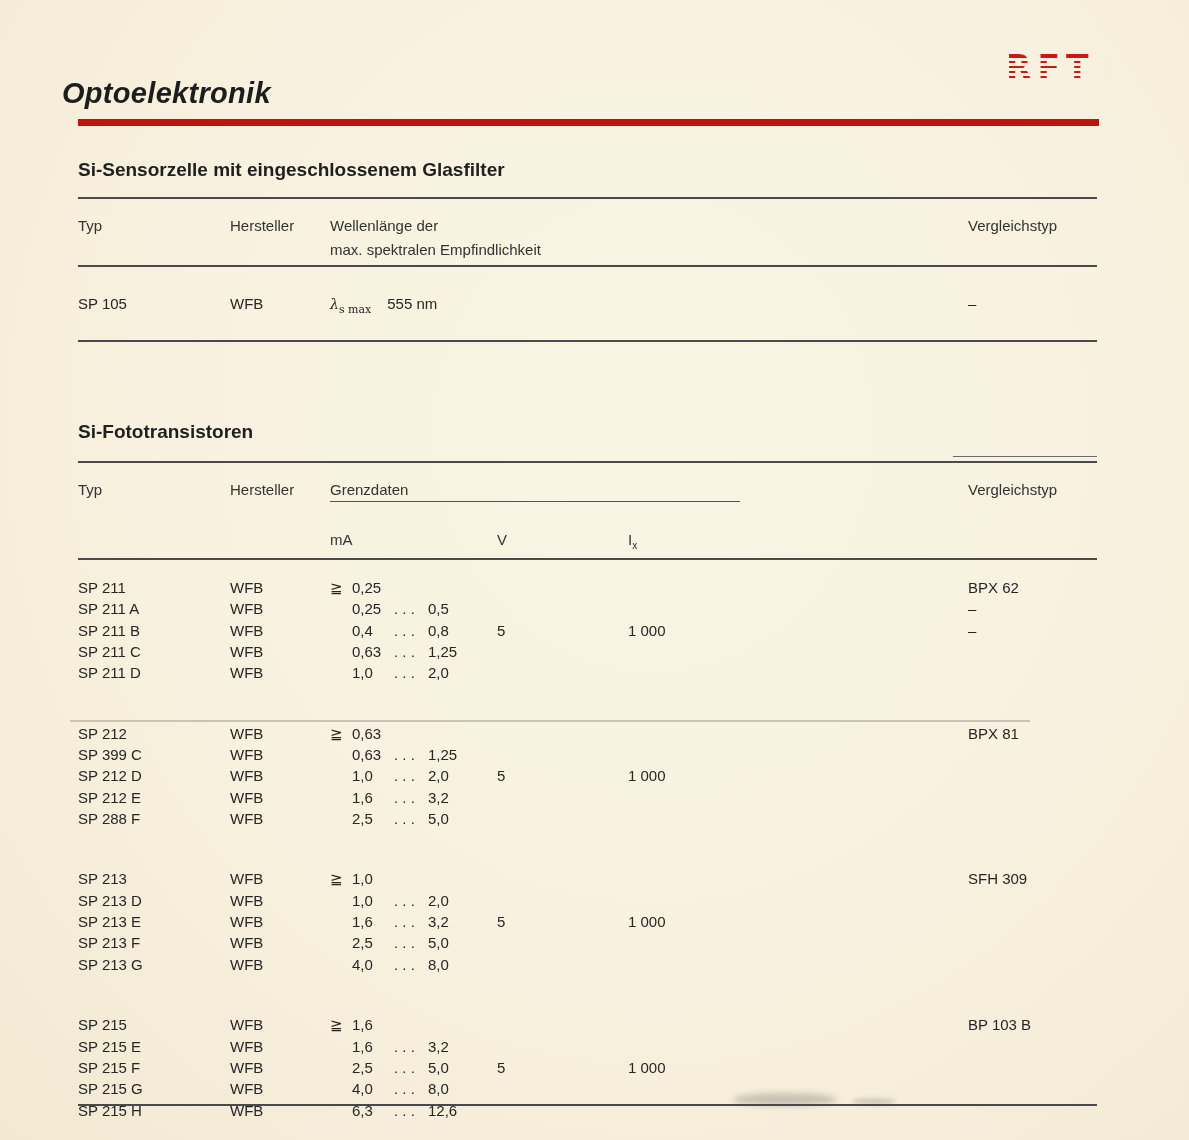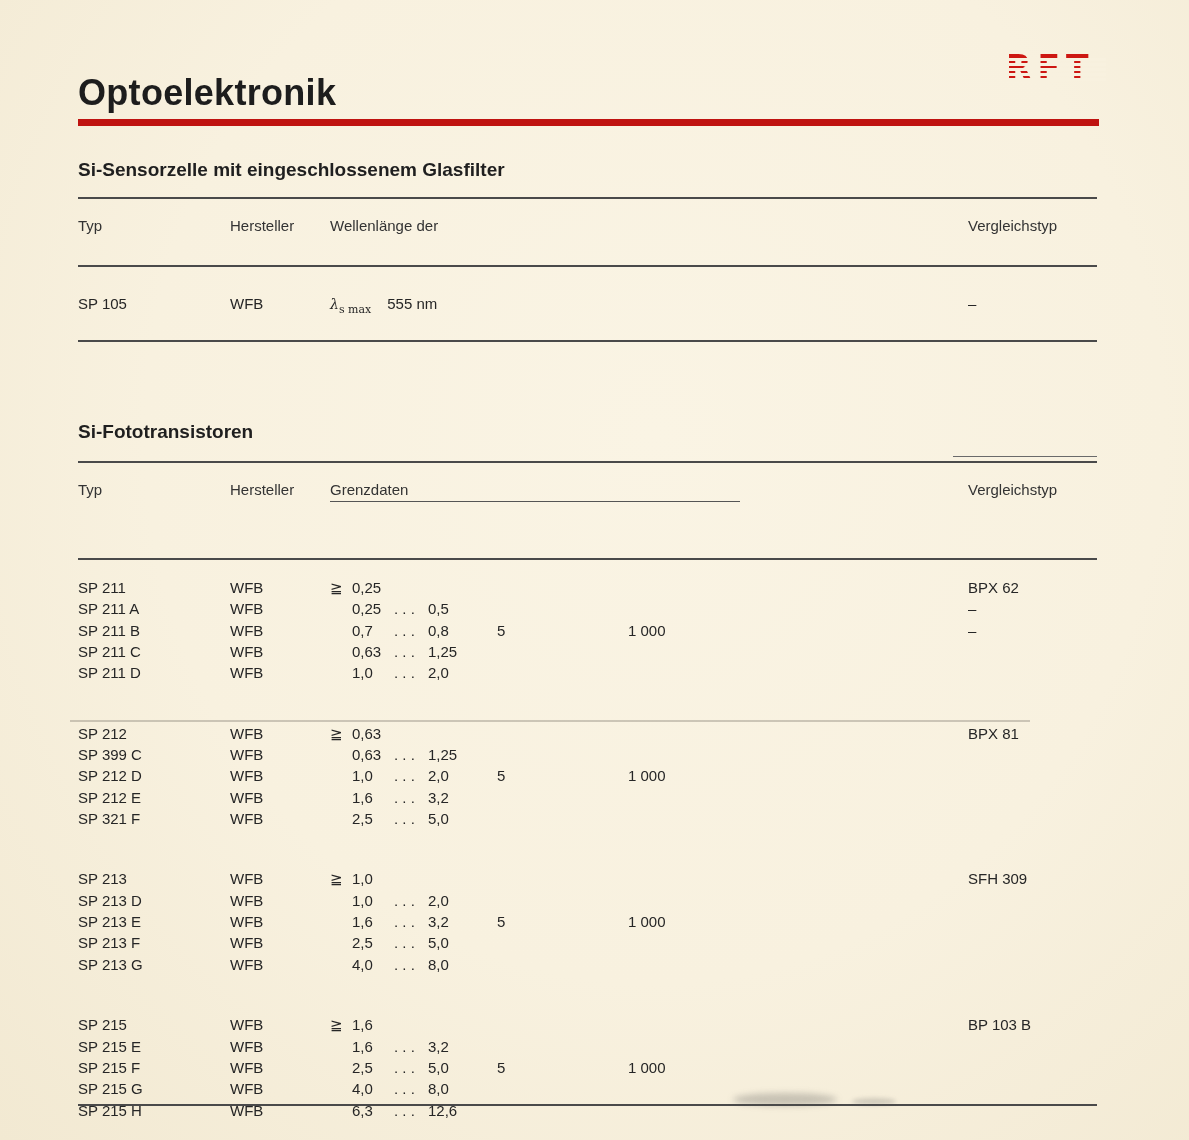--- a/index.html
+++ b/index.html
@@ -1,21 +1,21 @@
 <!DOCTYPE html>
 <html><head>
 <meta charset="utf-8">
 <style>
   *{box-sizing:border-box;margin:0;padding:0}
   html,body{width:1189px;height:1140px}
   body{font-family:"Liberation Sans",sans-serif;color:#2e2e2e;}
   .page{position:relative;width:1189px;height:1140px;overflow:hidden;
         background:radial-gradient(ellipse at 55% 38%,#faf4e4 0%,#f8f1df 55%,#f2e9d2 100%);}
   
-  .title{position:absolute;left:78px;top:76px;font-size:36px;font-weight:bold;line-height:34px;letter-spacing:.3px;color:#1d1d1d;}
+  .title{position:absolute;left:62px;top:76px;font-size:29px;font-weight:bold;line-height:34px;letter-spacing:.3px;color:#1d1d1d;font-style:italic;}
   .redbar{position:absolute;left:78px;top:119px;width:1021px;height:7px;background:#bf1310;}
   
   .logo{position:absolute;left:1006px;top:50px;width:97px;height:36px;}
   .logo-text{font-family:"DejaVu Sans",sans-serif;font-weight:bold;font-size:33px;line-height:36px;color:#cd1712;letter-spacing:6px;}
   .stripe{position:absolute;left:-3px;right:-3px;height:2.5px;background:#f8f1df;}
   
   .h2{position:absolute;left:78px;font-size:19px;font-weight:bold;line-height:24px;color:#1f1f1f;}
   
   .hline{position:absolute;left:78px;width:1019px;height:1.6px;background:#4a4a4a;}
   .hline.short{left:953px;width:144px;height:1.3px;background:#6a6a6a;}
@@ -65,20 +65,21 @@
   </div>
 
   <div class="h2" style="top:158px">Si-Sensorzelle mit eingeschlossenem Glasfilter</div>
   <div class="hline" style="top:197px"></div>
 
   <div class="t1-head">
     <span class="c-typ">Typ</span>
     <span class="c-her">Hersteller</span>
     <span class="c-wel">
       <span>Wellenlänge der</span>
+      <span>max. spektralen Empfindlichkeit</span>
     </span>
     <span class="c-vgl">Vergleichstyp</span>
   </div>
 
   <div class="hline" style="top:265px"></div>
 
   <div class="t1-row">
     <span class="c-typ">SP 105</span>
     <span class="c-her">WFB</span>
     <span class="c-wel" style="flex-direction:row">
@@ -98,20 +99,28 @@
     <span class="chh">Hersteller</span>
     <span class="ci">Grenzdaten</span>
     <span class="cu"></span>
     <span class="cee"></span>
     <span class="cvv">Vergleichstyp</span>
   </div>
 
   <div class="grenz-underline"></div>
 
 
+  <div class="t2h" style="top:528px">
+    <span class="ct"></span>
+    <span class="chh"></span>
+    <span class="ci">mA</span>
+    <span class="cu">V</span>
+    <span class="cee"><span>I</span><sub>x</sub></span>
+    <span class="cvv"></span>
+  </div>
 
   <div class="hline" style="top:558px"></div>
 
   <div class="rows">
 
     <div class="trow">
         <span class="ct">SP 211</span>
         <span class="chh">WFB</span>
         <span class="ci"><span class="sgn">≧</span><span class="mn">0,25</span><span class="dts"></span><span></span></span>
         <span class="cu"></span>
@@ -122,21 +131,21 @@
         <span class="ct">SP 211 A</span>
         <span class="chh">WFB</span>
         <span class="ci"><span class="sgn"></span><span class="mn">0,25</span><span class="dts">. . .</span><span>0,5</span></span>
         <span class="cu"></span>
         <span class="cee"></span>
         <span class="cvv">–</span>
       </div>
     <div class="trow">
         <span class="ct">SP 211 B</span>
         <span class="chh">WFB</span>
-        <span class="ci"><span class="sgn"></span><span class="mn">0,7</span><span class="dts">. . .</span><span>0,8</span></span>
+        <span class="ci"><span class="sgn"></span><span class="mn">0,4</span><span class="dts">. . .</span><span>0,8</span></span>
         <span class="cu">5</span>
         <span class="cee">1 000</span>
         <span class="cvv">–</span>
       </div>
     <div class="trow">
         <span class="ct">SP 211 C</span>
         <span class="chh">WFB</span>
         <span class="ci"><span class="sgn"></span><span class="mn">0,63</span><span class="dts">. . .</span><span>1,25</span></span>
         <span class="cu"></span>
         <span class="cee"></span>
@@ -177,21 +186,21 @@
       </div>
     <div class="trow">
         <span class="ct">SP 212 E</span>
         <span class="chh">WFB</span>
         <span class="ci"><span class="sgn"></span><span class="mn">1,6</span><span class="dts">. . .</span><span>3,2</span></span>
         <span class="cu"></span>
         <span class="cee"></span>
         <span class="cvv"></span>
       </div>
     <div class="trow">
-        <span class="ct">SP 321 F</span>
+        <span class="ct">SP 288 F</span>
         <span class="chh">WFB</span>
         <span class="ci"><span class="sgn"></span><span class="mn">2,5</span><span class="dts">. . .</span><span>5,0</span></span>
         <span class="cu"></span>
         <span class="cee"></span>
         <span class="cvv"></span>
       </div>
 
     <div class="trow gap">
         <span class="ct">SP 213</span>
         <span class="chh">WFB</span>

